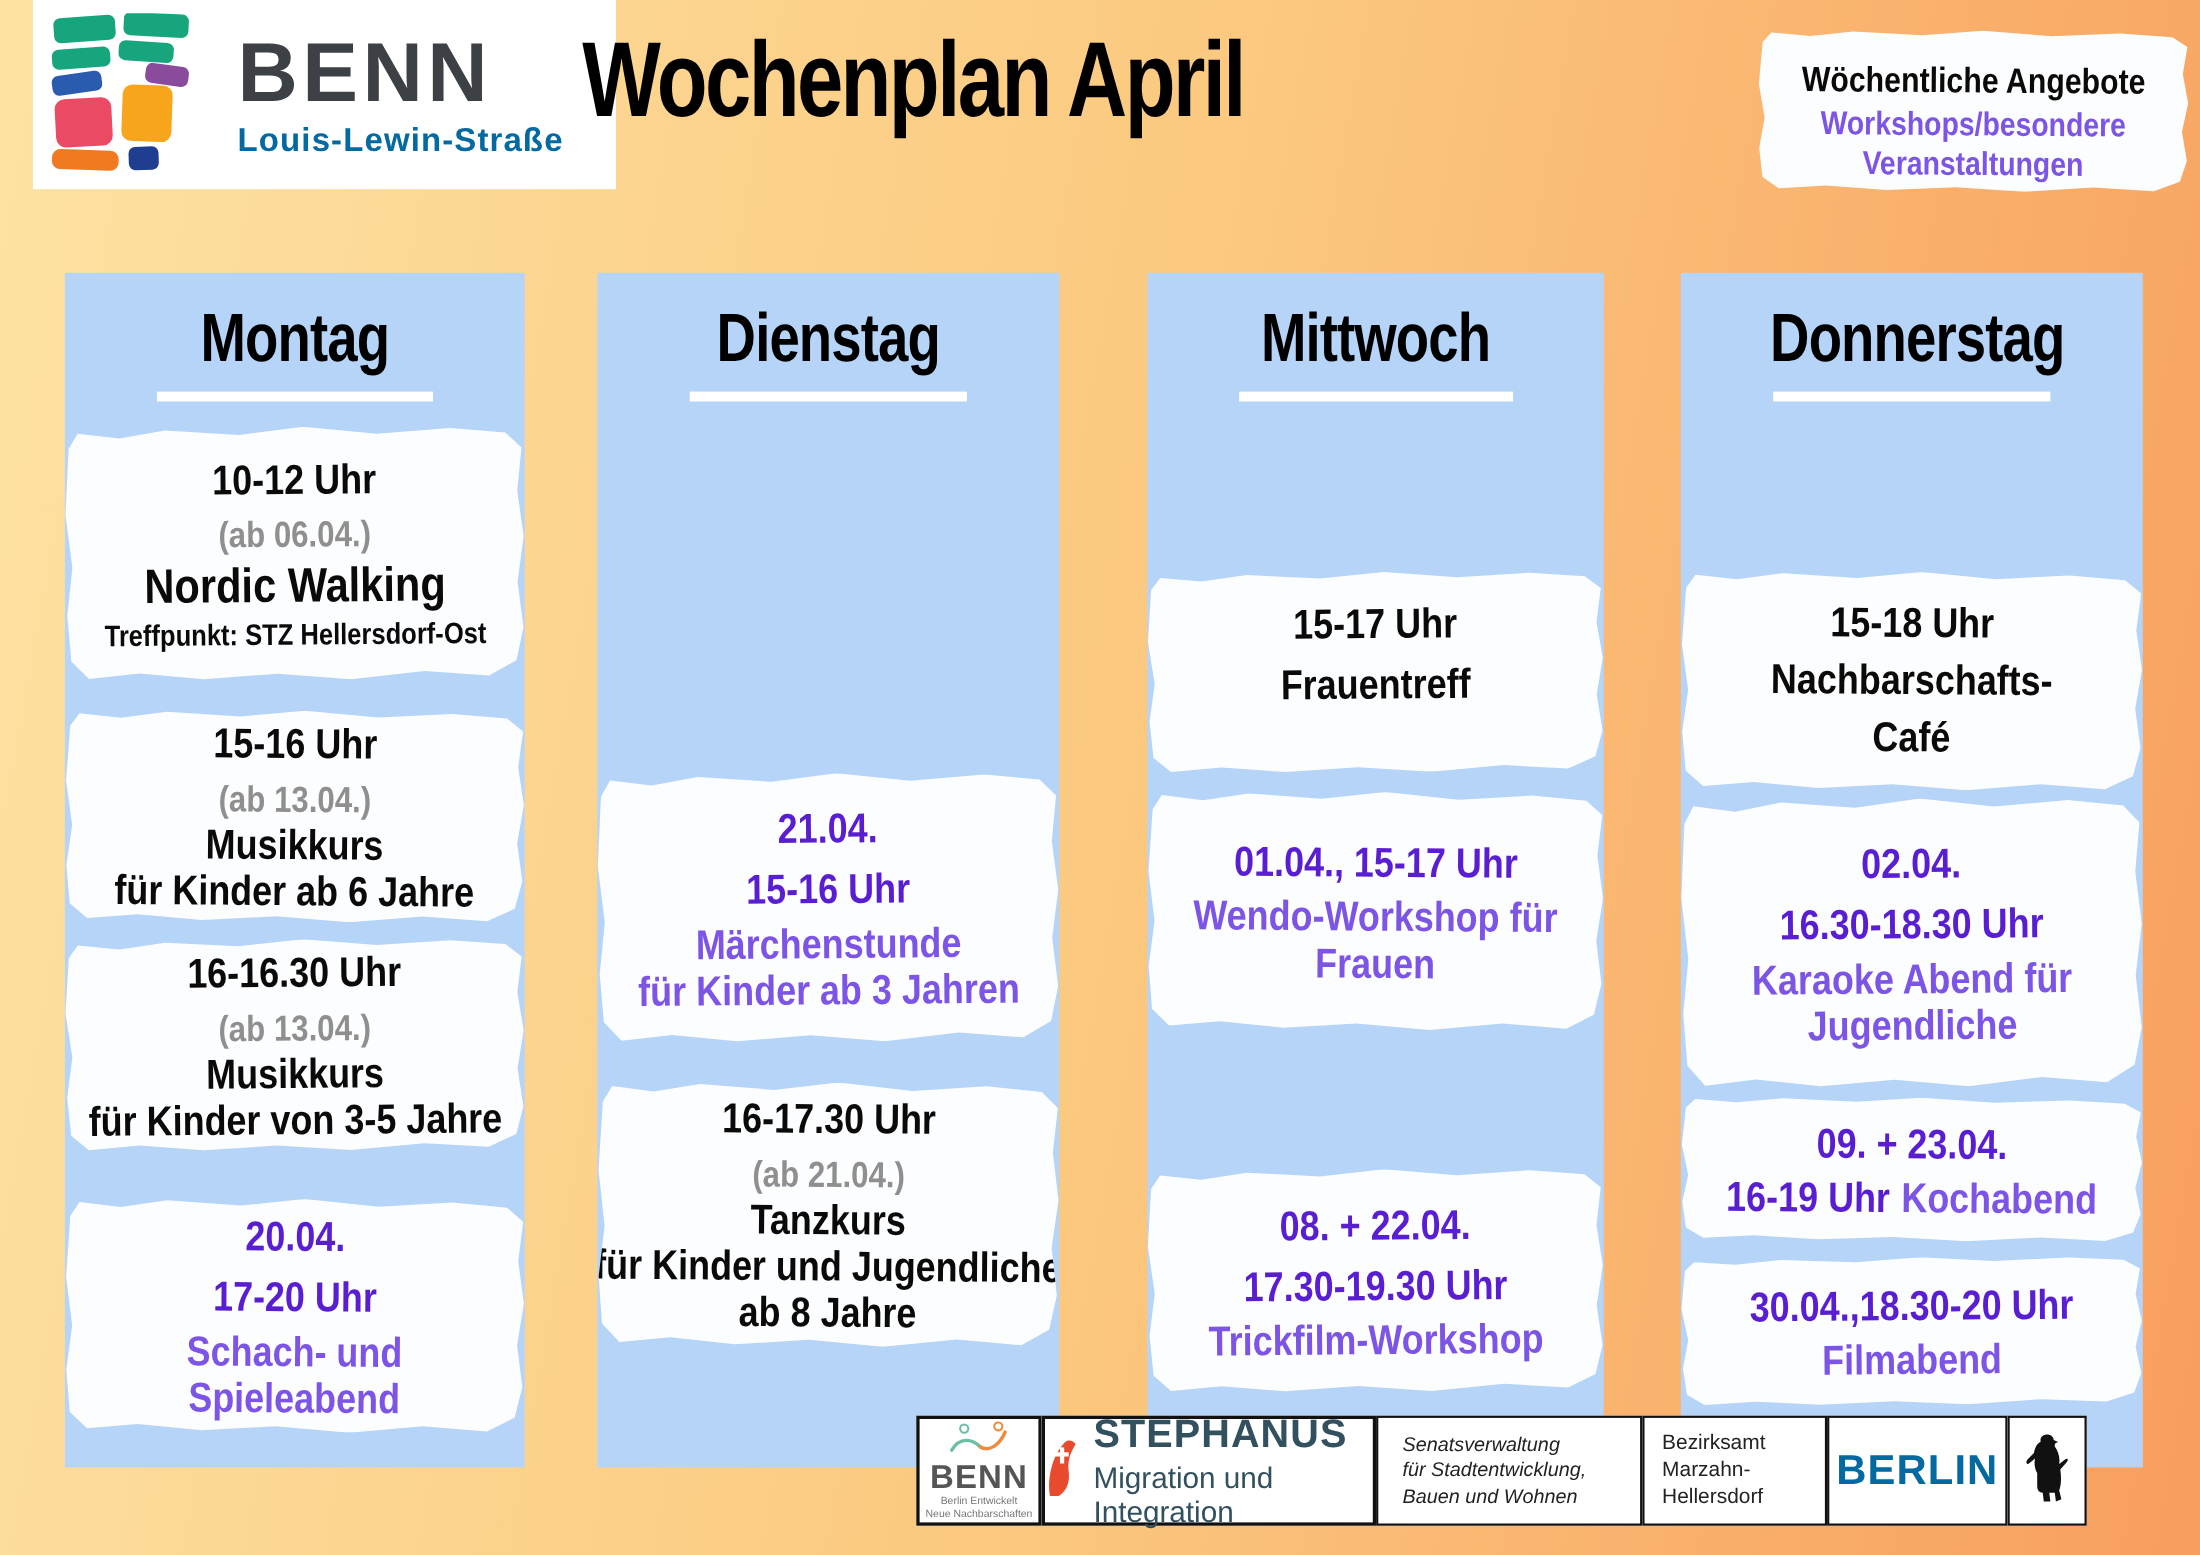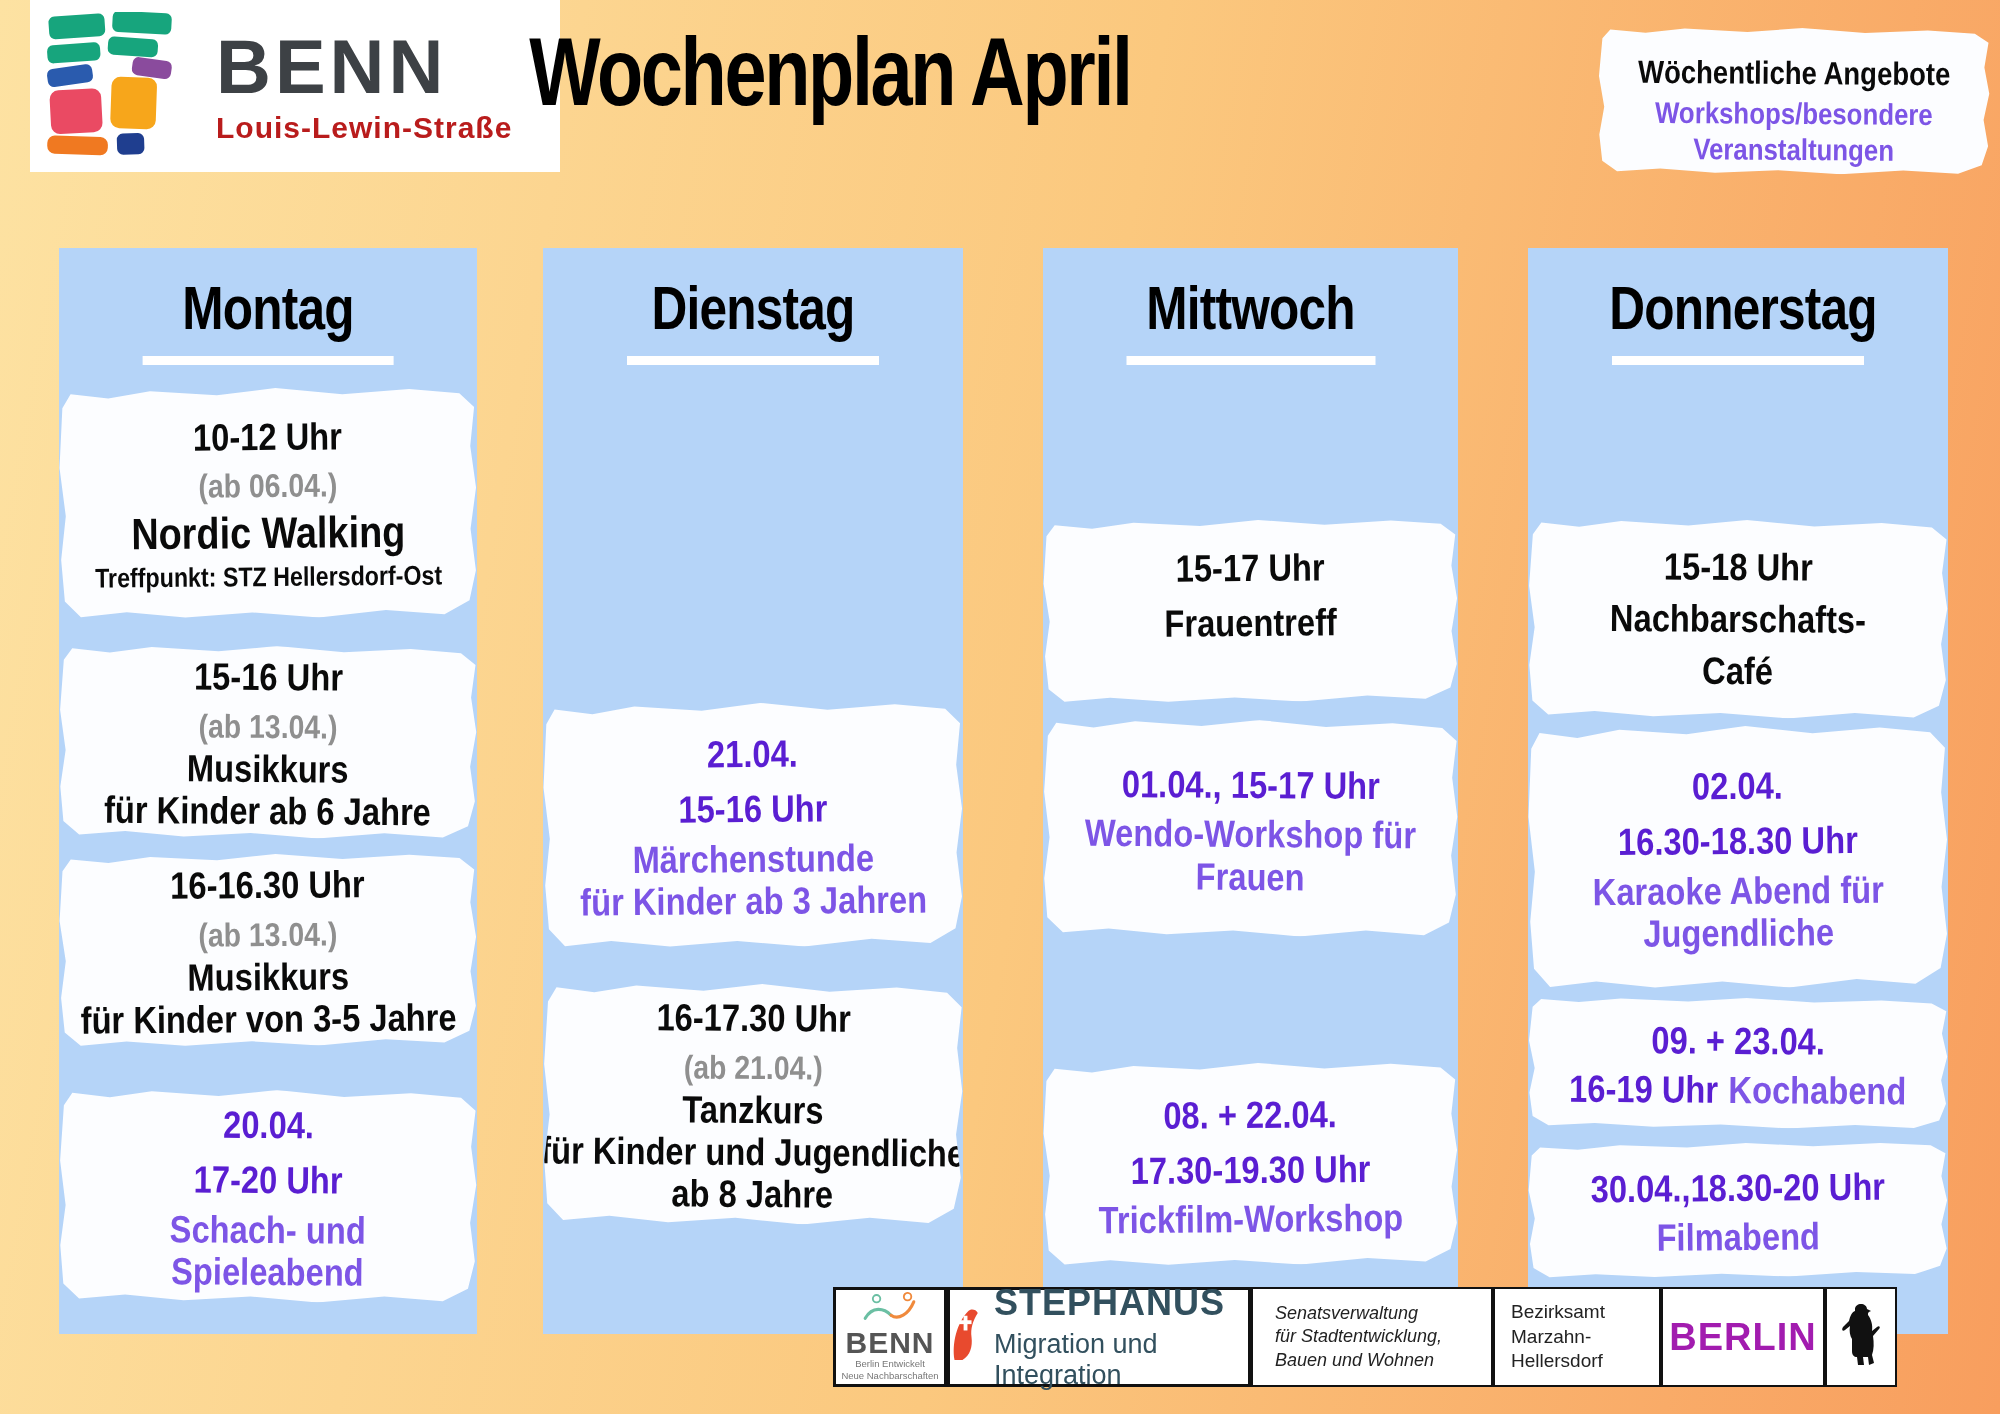--- a/index.html
+++ b/index.html
@@ -6,21 +6,21 @@
   .poster{
     position:relative;width:2000px;height:1414px;overflow:hidden;
     background:linear-gradient(100deg,#fde2a2 0%,#fbc87e 52%,#f89e5e 100%);
     font-family:"Liberation Sans",sans-serif;color:#0a0a0a;
   }
   
   .logo-card{position:absolute;left:30px;top:0;width:530px;height:172px;background:#ffffff;
     display:flex;align-items:center;gap:20px;padding:8px 14px;box-sizing:border-box;}
   .brand-text{display:flex;flex-direction:column;line-height:1;}
   .brand-name{font-size:76px;font-weight:bold;color:#3d4145;letter-spacing:4px;}
-  .brand-loc{font-size:30px;font-weight:bold;color:#b91c1c;margin-top:8px;letter-spacing:1px;}
+  .brand-loc{font-size:30px;font-weight:bold;color:#0369a1;margin-top:8px;letter-spacing:1px;}
   .page-title{position:absolute;left:400px;top:16px;width:860px;text-align:center;
     font-size:97px;font-weight:bold;letter-spacing:-3px;color:#000;
     transform:scaleX(0.78);transform-origin:center;}
   .legend{position:absolute;left:1598px;top:28px;width:392px;height:146px;}
   .legend .lines{padding-top:18px;}
   .legend-weekly{font-size:32px;font-weight:bold;color:#0a0a0a;line-height:1.35;}
   .legend-special{font-size:30px;font-weight:bold;color:#7d55e6;line-height:1.2;}
   
   .brush{position:absolute;left:0;width:100%;background:#fcfdff;
     clip-path:polygon(1% 8%,3% 2%,12% 4%,22% 1%,38% 3%,52% 0%,68% 3%,84% 1%,96% 3%,99.5% 9%,
@@ -56,21 +56,21 @@
   .fbenn-tag{font-size:9.5px;color:#777;line-height:1.25;}
   .fsteph{width:304px;gap:10px;justify-content:space-between;}
   .fsteph-text{display:flex;flex-direction:column;}
   .fsteph-name{font-size:36px;font-weight:bold;color:#32505e;letter-spacing:1px;line-height:1.1;}
   .fsteph-sub{font-size:27px;color:#32505e;margin-top:6px;}
   .fsenat{width:242px;flex-direction:column;align-items:flex-start;padding-left:22px;}
   .fsenat div{font-size:18px;color:#222;line-height:1.3;font-style:italic;}
   .fbez{width:168px;flex-direction:column;align-items:flex-start;padding-left:16px;}
   .fbez div{font-size:19px;color:#222;line-height:1.3;}
   .fberlin{width:164px;}
-  .fberlin-word{font-size:38px;font-weight:bold;color:#a21caf;letter-spacing:1px;}
+  .fberlin-word{font-size:38px;font-weight:bold;color:#0369a1;letter-spacing:1px;}
   .fbear{width:72px;}
 </style>
 </head>
 <body>
 
 <div class="poster">
 
   <div class="logo-card">
     <span>
       <svg width="152" height="144" viewBox="0 0 100 95">

